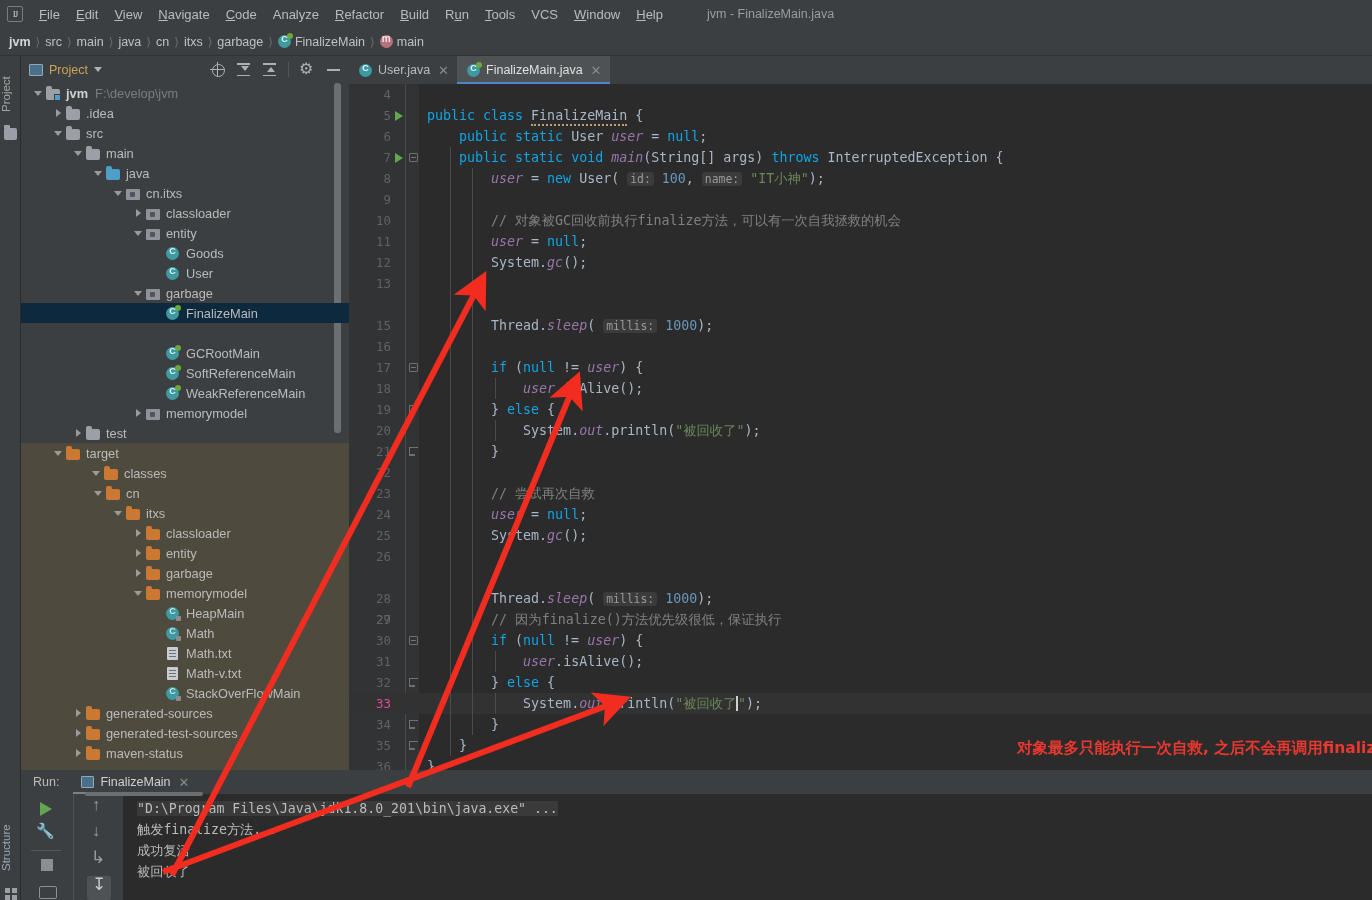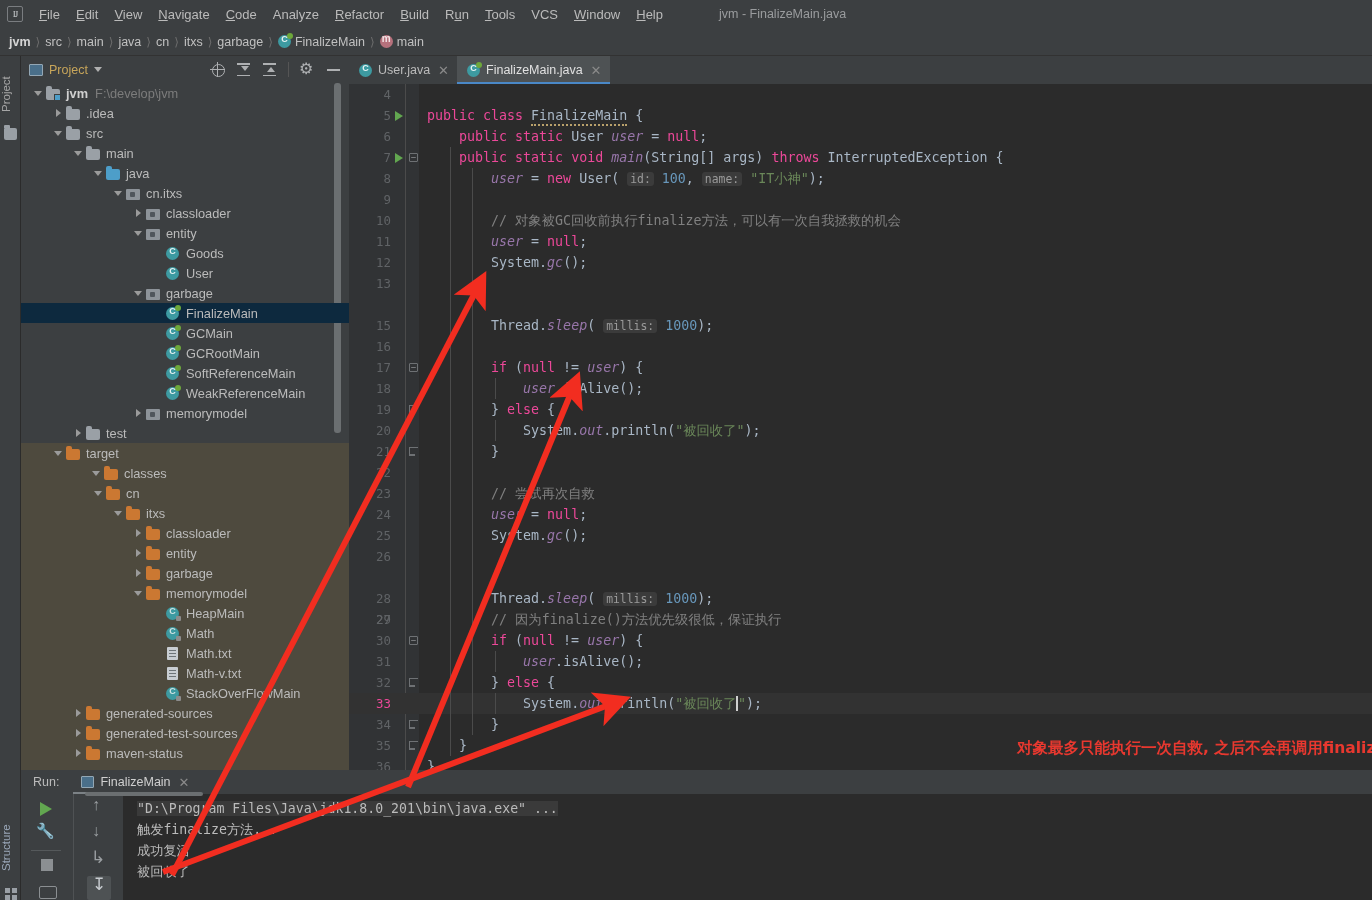--- a/index.html
+++ b/index.html
@@ -23,21 +23,21 @@
     border: 1px solid #7a7d80; border-radius: 2px;
     display: flex; align-items: center; justify-content: center;
     font-size: 9px; color: #cfd2d4; font-family: "Liberation Serif", serif;
     letter-spacing: -1px; background: #3c3f41;
   }
   .menu-item {
     padding: 3px 8px; cursor: default; white-space: nowrap;
   }
   .menu-item .mn { text-decoration: underline; }
   .win-title {
-    margin-left: 48px; color: #9a9c9e; font-size: 12.5px; white-space: nowrap;
+    margin-left: 36px; color: #9a9c9e; font-size: 12.5px; white-space: nowrap;
   }
 
   
   .breadcrumbbar {
     position: absolute; left: 0; top: 28px; width: 1372px; height: 28px;
     background: #3c3f41; display: flex; align-items: center;
     font-size: 12.5px; color: #a9b7c6; border-bottom: 1px solid #323232;
   }
   .crumb { padding: 0 3px; color: #c0c0c0; white-space: nowrap; }
   .crumb.bold { font-weight: bold; color: #d5d5d5; padding-left: 9px;}
@@ -240,21 +240,21 @@
     content:""; position:absolute; left:0; top:0; width:8px; height:8px;
     border-left:1.5px solid #6e7174; border-top:1.5px solid #6e7174;
   }
   .foldmark.endbr::after {
     content:""; position:absolute; left:0; top:7px; width:6px; height:1.5px; background:#6e7174;
   }
   .ctext { position:absolute; left:78px; }
   .indentline { position:absolute; width:1px; height:21px; background:#4b4b4b; }
 
   
-  .kw   { color:#ec4899; }
+  .kw   { color:#0ea5e9; }
   .pln  { color:#a9b7c6; }
   .fld  { color:#9876aa; font-style:italic; }
   .num  { color:#6897bb; }
   .str  { color:#6a8759; }
   .cmt  { color:#808080; }
   .typ  { color:#a9b7c6; }
   .hint { color:#9a9a9a; background:#3b3b3b; border-radius:3px; padding:0 3px; font-size:11.4px;}
   .warnunder { border-bottom: 2px dotted #b9a16b; padding-bottom:1px; }
   .caret { display:inline-block; width:1.5px; height:15px; background:#cfcfcf; vertical-align:-3px; }
 
@@ -491,30 +491,20 @@
         </div>
         <div class="trow selected" style="position: absolute; left: 0px; width: 328px; top: 220px;">
           <span style="display:inline-block;width:132px"></span>
           <span class="arrow"></span>
           <span class="nicon">
             <span class="cls">
               <i class="run"></i>
             </span>
           </span>
           <span class="tlabel">FinalizeMain</span>
-        </div>
-        <div class="trow" style="position: absolute; left: 0px; width: 328px; top: 240px;">
-          <span style="display:inline-block;width:132px"></span>
-          <span class="arrow"></span>
-          <span class="nicon">
-            <span class="cls">
-              <i class="run"></i>
-            </span>
-          </span>
-          <span class="tlabel">GCMain</span>
         </div>
         <div class="trow" style="position: absolute; left: 0px; width: 328px; top: 260px;">
           <span style="display:inline-block;width:132px"></span>
           <span class="arrow"></span>
           <span class="nicon">
             <span class="cls">
               <i class="run"></i>
             </span>
           </span>
           <span class="tlabel">GCRootMain</span>

